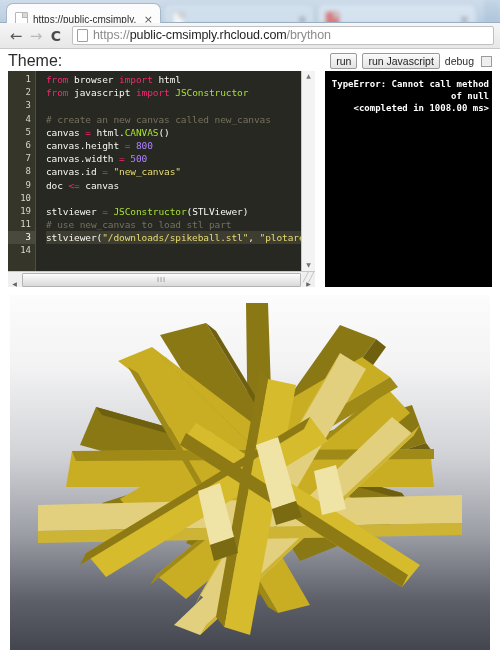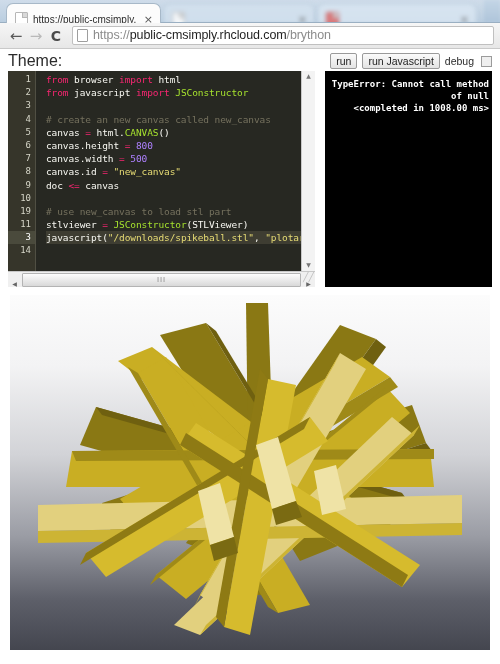--- a/index.html
+++ b/index.html
@@ -422,23 +422,23 @@
           <div class="ln"><span class="k">from</span> <span class="p">browser</span> <span class="k">import</span> <span class="p">html</span></div>
           <div class="ln"><span class="k">from</span> <span class="p">javascript</span> <span class="k">import</span> <span class="f">JSConstructor</span></div>
           <div class="ln">&nbsp;</div>
           <div class="ln"><span class="c"># create an new canvas called new_canvas</span></div>
           <div class="ln"><span class="p">canvas</span> <span class="k">=</span> <span class="p">html.</span><span class="f">CANVAS</span><span class="p">()</span></div>
           <div class="ln"><span class="p">canvas.height</span> <span class="k">=</span> <span class="n">800</span></div>
           <div class="ln"><span class="p">canvas.width</span> <span class="k">=</span> <span class="n">500</span></div>
           <div class="ln"><span class="p">canvas.id</span> <span class="k">=</span> <span class="s">"new_canvas"</span></div>
           <div class="ln"><span class="p">doc</span> <span class="k">&lt;=</span> <span class="p">canvas</span></div>
           <div class="ln">&nbsp;</div>
+          <div class="ln"><span class="p">stlviewer</span> <span class="k">=</span> <span class="f">JSConstructor</span><span class="p">(STLViewer)</span></div>
           <div class="ln"><span class="c"># use new_canvas to load stl part</span></div>
-          <div class="ln"><span class="p">stlviewer</span> <span class="k">=</span> <span class="f">JSConstructor</span><span class="p">(STLViewer)</span></div>
-          <div class="ln active"><span class="p">javascript(</span><span class="s">"/downloads/spikeball.stl"</span><span class="p">, </span><span class="s">"plotare</span></div>
+          <div class="ln active"><span class="p">stlviewer(</span><span class="s">"/downloads/spikeball.stl"</span><span class="p">, </span><span class="s">"plotare</span></div>
           <div class="ln">&nbsp;</div>
         </div>
 
         <div class="v-scroll">
           <span class="arrow">▲</span>
           <span class="arrow">▼</span>
         </div>
       </div>
 
       <div class="h-scroll-row">

